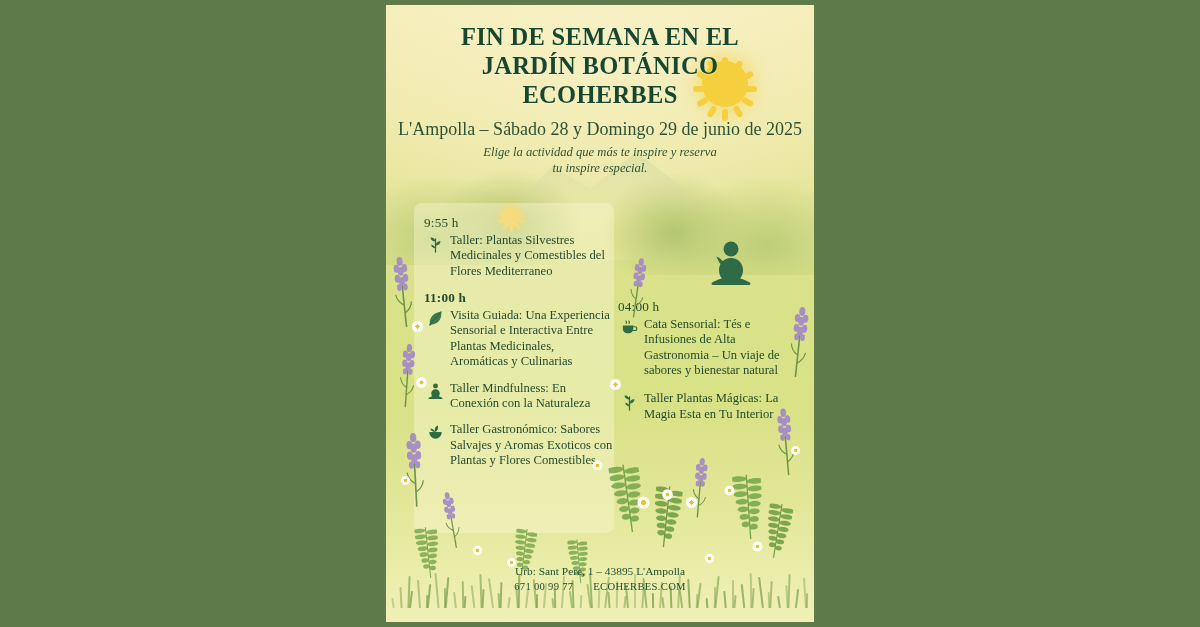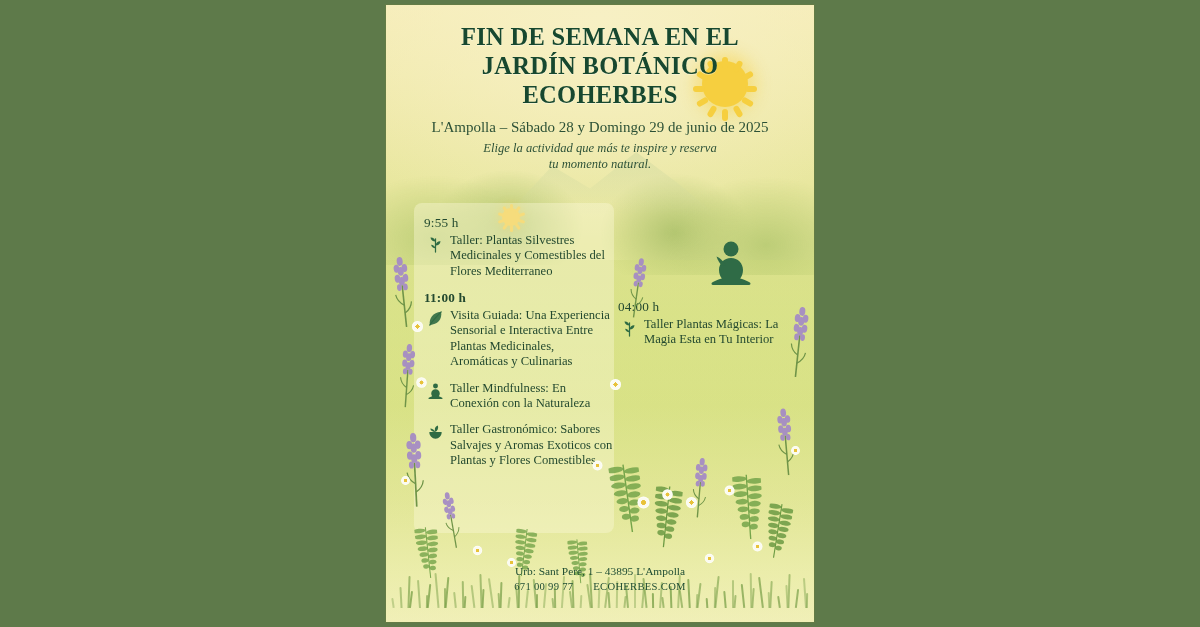--- a/index.html
+++ b/index.html
@@ -120,21 +120,21 @@
     margin: 0;
     font-size: 24.5px;
     line-height: 1.18;
     letter-spacing: .3px;
     font-weight: bold;
     color: #17482f;
     text-shadow: 0 1px 0 rgba(255,255,255,.35);
   }
   .head .dates {
     margin-top: 9px;
-    font-size: 15px;
+    font-size: 18px;
     color: #2c5136;
   }
   .head .tagline {
     margin-top: 4px;
     font-size: 12.6px;
     font-style: italic;
     color: #2d5238;
     line-height: 1.3;
   }
 
@@ -266,21 +266,21 @@
 
     <div class="head">
       <h1>
         <span>FIN DE SEMANA EN EL</span><br>
         <span>JARDÍN BOTÁNICO</span><br>
         <span>ECOHERBES</span>
       </h1>
       <div class="dates">L'Ampolla – Sábado 28 y Domingo 29 de junio de 2025</div>
       <div class="tagline">
         <span>Elige la actividad que más te inspire y reserva</span><br>
-        <span>tu momento natural.</span>
+        <span>tu inspire especial.</span>
       </div>
     </div>
 
     <div class="figure-right">
       <svg viewBox="0 0 54 60" width="54" height="60" fill="currentColor">
         <circle cx="27" cy="12" r="7.5"></circle>
         <path d="M27 21c-7 0-12 5.5-12 12 0 3.5 1.2 6.3 2.8 8.6-3.6 1-6.8 2.3-9.3 3.6-1.6.8-1.2 2.8.6 2.8h35.8c1.8 0 2.2-2 .6-2.8-2.5-1.3-5.7-2.6-9.3-3.6C37.8 39.3 39 36.5 39 33c0-6.5-5-12-12-12z"></path>
         <path d="M22 28c-3.5-5-7-7.5-9.5-8.5 1 3 3 7 6 9.6"></path>
       </svg>
     </div>
@@ -330,20 +330,30 @@
             <path d="M10 9.5C8.8 7.2 6.6 5.8 4.5 5.8c.3 2.2 2.4 3.7 5.5 3.7z" fill="currentColor" stroke="none"></path>
           </svg>
         </span>
         <span class="txt">Taller Gastronómico: Sabores Salvajes y Aromas Exoticos con Plantas y Flores Comestibles</span>
       </div>
     </div>
 
     <div class="col col-right">
       <div class="time">04:00 h</div>
 
+      <div class="entry">
+        <span class="glyph">
+          <svg viewBox="0 0 20 20" width="19" height="19" fill="none" stroke="currentColor" stroke-width="1.2" stroke-linecap="round">
+            <path d="M3 8h11v3.5c0 2.6-2.1 4.5-5 4.5h-1c-2.9 0-5-1.9-5-4.5V8z" fill="currentColor" stroke="none"></path>
+            <path d="M14 9.2h1.6c1.2 0 2.1.9 2.1 2s-.9 2-2.1 2H14"></path>
+            <path d="M6.5 5.8c.8-1 .2-1.9-.2-2.6M9.5 5.8c.8-1 .2-1.9-.2-2.6"></path>
+          </svg>
+        </span>
+        <span class="txt">Cata Sensorial: Tés e Infusiones de Alta Gastronomia – Un viaje de sabores y bienestar natural</span>
+      </div>
 
       <div class="entry">
         <span class="glyph">
           <svg viewBox="0 0 20 20" width="19" height="19" fill="none" stroke="currentColor" stroke-width="1.3" stroke-linecap="round">
             <path d="M10 19V5"></path>
             <path d="M10 8c-3 0-4.8-1.6-5.3-4.2C7 3.4 9.3 4.8 10 8z" fill="currentColor" stroke="none"></path>
             <path d="M10 12c3 0 4.8-1.6 5.3-4.2C13 7.4 10.7 8.8 10 12z" fill="currentColor" stroke="none"></path>
             <path d="M10 15c-2.6 0-4.2-1.4-4.6-3.6 2 .1 4 1.3 4.6 3.6z" fill="currentColor" stroke="none"></path>
           </svg>
         </span>

